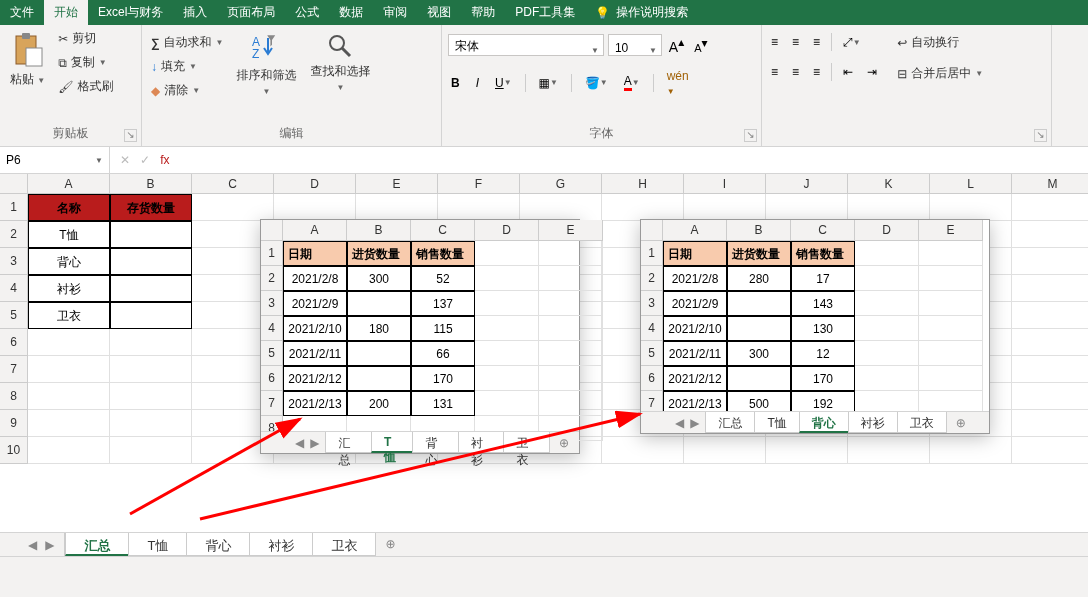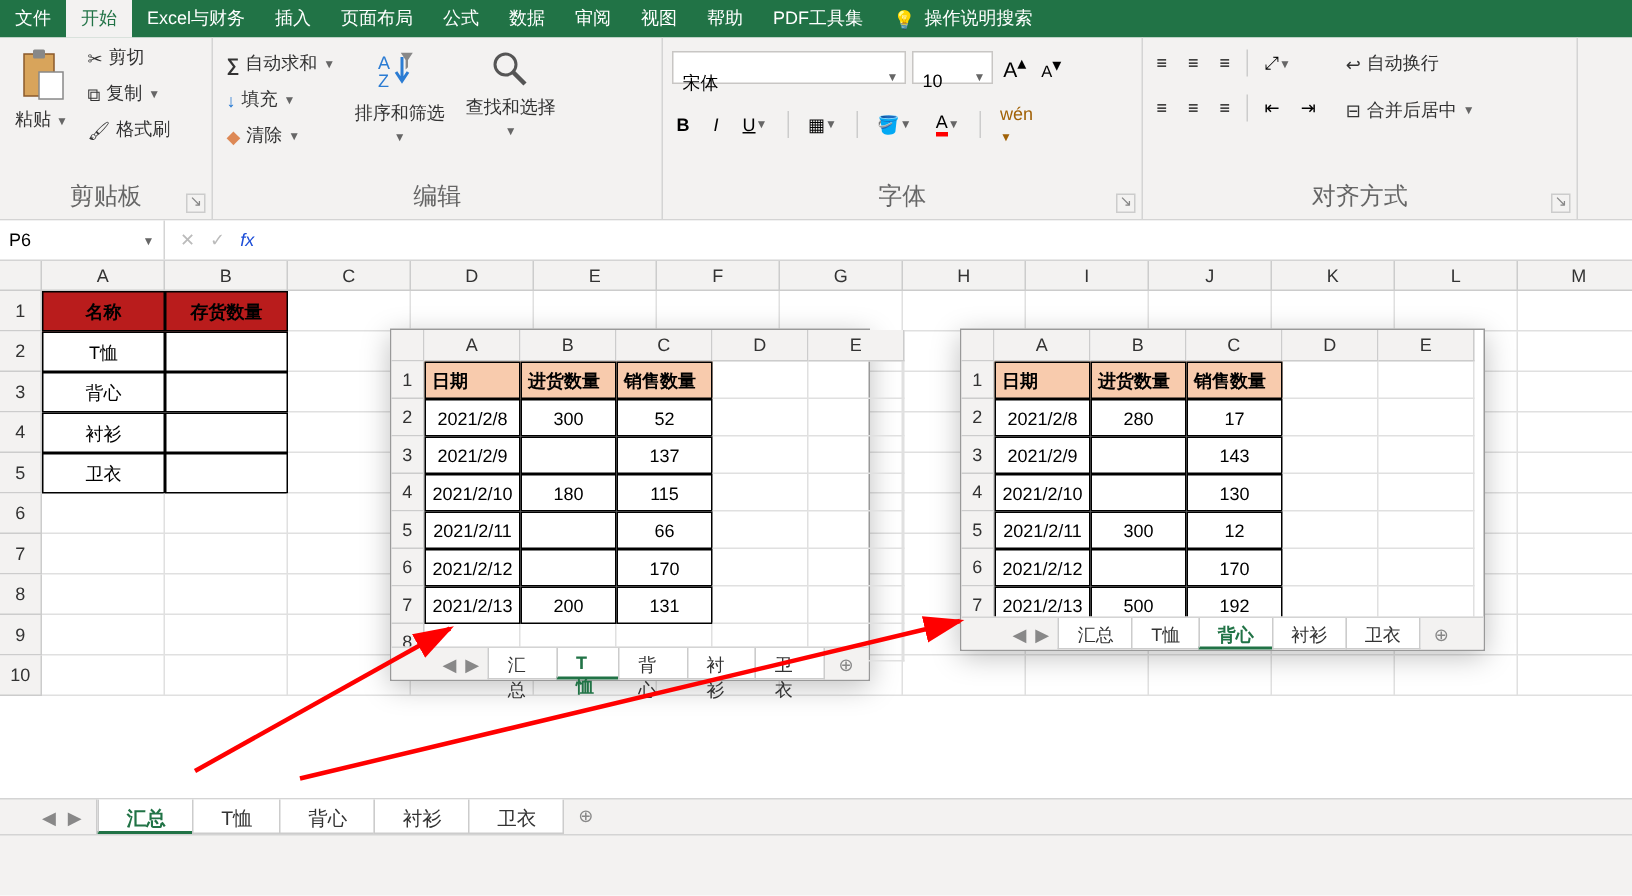--- a/index.html
+++ b/index.html
@@ -7,21 +7,21 @@
 
 
 .menubar{background:#217346;height:25px;display:flex;color:#fff;align-items:stretch}
 .menubar .mitem{padding:4px 10px;line-height:17px}
 .menubar .mitem.active{background:#f3f2f1;color:#217346}
 .menubar .help-hint{display:flex;align-items:center;gap:6px;padding:0 10px}
 
 
 .ribbon{height:122px;background:#f3f2f1;border-bottom:1px solid #d4d4d4;display:flex}
 .group{border-right:1px solid #d4d4d4;padding:3px 6px 0;display:flex;flex-direction:column;position:relative}
-.group-label{text-align:center;color:#666;font-size:16px;padding:3px 0;position:absolute;bottom:1px;left:0;right:0}
+.group-label{text-align:center;color:#666;font-size:12px;padding:3px 0;position:absolute;bottom:1px;left:0;right:0}
 .group-body{display:flex;align-items:flex-start;gap:6px;flex:1}
 .stack{display:flex;flex-direction:column;gap:3px}
 .rbtn{display:flex;align-items:center;gap:4px;padding:2px 3px;color:#333;white-space:nowrap}
 .rbtn .i{display:inline-block;text-align:center}
 .big-btn{display:flex;flex-direction:column;align-items:center;padding:4px 4px 0;gap:3px;color:#333}
 .big-btn .lbl{font-size:12px}
 .drop{font-size:8px;color:#666}
 .dlg-launch{position:absolute;right:4px;bottom:4px;font-size:10px;color:#888;border:1px solid #ccc;width:13px;height:13px;line-height:10px;text-align:center}
 
 
@@ -67,21 +67,21 @@
 .sheets .navbtns{display:flex;gap:8px;align-items:center;padding:0 10px;color:#888;border-right:1px solid #ccc}
 .sheets .tab{padding:4px 18px;font-size:13px}
 .sheets .tab.active{background:#fff}
 
 .status{height:21px;background:#f3f2f1;border-top:1px solid #d4d4d4}
 
 
 .arrow{position:absolute;pointer-events:none}
 
 
-.fontcombo{border:1px solid #c8c6c4;background:#fff;height:22px;display:flex;align-items:flex-start;padding:12px 4px 0 6px;gap:6px}
+.fontcombo{border:1px solid #c8c6c4;background:#fff;height:22px;display:flex;align-items:flex-end;padding:0 4px 0 6px;gap:6px}
 .fontcombo .v{width:130px}
 .sizecombo .v{width:28px}
 
 .icon-btn{display:flex;align-items:center;justify-content:center;padding:3px}
 .row-btns{display:flex;gap:4px;align-items:center}
 </style>
 </head>
 <body>
 
 <div class="menubar">
@@ -271,34 +271,33 @@
             <span>↩</span>
             <span>自动换行</span>
           </div>
         <div class="rbtn">
             <span>⊟</span>
             <span>合并后居中</span> 
             <span class="drop">▼</span>
           </div>
       </div>
     </div>
-    <div class="group-label">对齐方式</div>
     <div class="dlg-launch">↘</div>
   </div>
 </div>
 
 <div class="fbar">
   <div class="namebox">
       <span>P6</span>
       <span class="drop">▼</span>
     </div>
   <div class="fb-btns">
     <span>✕</span>
     <span>✓</span>
-    <span style="font-style:italic;color:#1d4ed8">fx</span>
+    <span style="color:#b91c1c">fx</span>
   </div>
   <div class="fb-input"></div>
 </div>
 
 <div class="grid-area">
   <div class="select-all"></div>
   <div class="col-headers" id="main-col-headers">
       <div class="ch">A</div>
       <div class="ch">B</div>
       <div class="ch">C</div>

